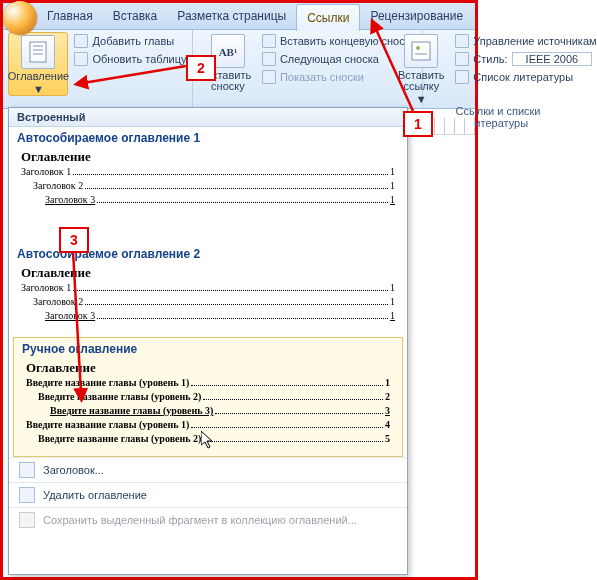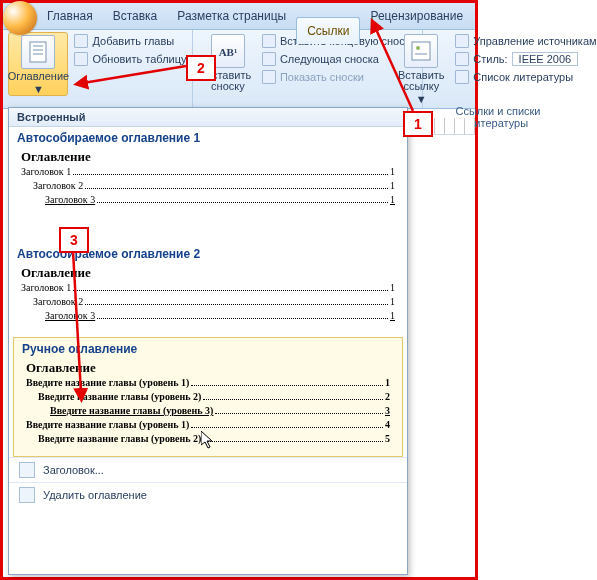--- a/index.html
+++ b/index.html
@@ -50,21 +50,21 @@
     color: #2a3f5f;
     cursor: pointer;
     white-space: nowrap;
   }
   .tab.active {
     background: linear-gradient(#f7fbff, #e8f2fd);
     border: 1px solid #9bbde0;
     border-bottom: none;
     border-radius: 3px 3px 0 0;
     position: relative;
-    top: 14px;
+    top: 1px;
     color: #6b4e00;
   }
   .ribbon {
     display: flex;
     background: linear-gradient(#eef5fd, #d9e8f8);
     border-bottom: 1px solid #9bbde0;
     height: 78px;
   }
   .group {
     border-right: 1px solid #b9cfe7;
@@ -322,21 +322,21 @@
           <span class="drop-caret">▼</span>
         </div>
         <div class="col">
           <div class="small-row">
             <span class="mini-icon"></span>
             <span>Управление источниками</span>
           </div>
           <div class="small-row">
             <span class="mini-icon"></span>
             <span>Стиль:</span>
-            <span style="border:1px solid #b0c3db;padding:0 6px;background:#fff">IEEE 2006</span>
+            <span style="border:1px solid #b0c3db;padding:0 13px;background:#fff">IEEE 2006</span>
           </div>
           <div class="small-row">
             <span class="mini-icon"></span>
             <span>Список литературы</span>
           </div>
         </div>
       </div>
       <div class="group-label">Ссылки и списки литературы</div>
     </div>
   </div>
@@ -423,20 +423,24 @@
     </div>
 
     <div class="menu-item">
       <span class="mi"></span>
       <span>Заголовок...</span>
     </div>
     <div class="menu-item">
       <span class="mi"></span>
       <span>Удалить оглавление</span>
     </div>
+    <div class="menu-item disabled">
+      <span class="mi" style="border-color:#ccc;background:#f4f4f4"></span>
+      <span>Сохранить выделенный фрагмент в коллекцию оглавлений...</span>
+    </div>
   </div>
 
   <div class="callout" style="left:400px; top:108px">1</div>
   <div class="callout" style="left:183px; top:52px">2</div>
   <div class="callout" style="left:56px;  top:224px">3</div>
 
   <svg class="arrows">
     <defs>
       <marker id="ah" markerWidth="10" markerHeight="10" refX="2" refY="3" orient="auto">
         <path d="M0,0 L6,3 L0,6 Z" fill="#e20000"></path>

